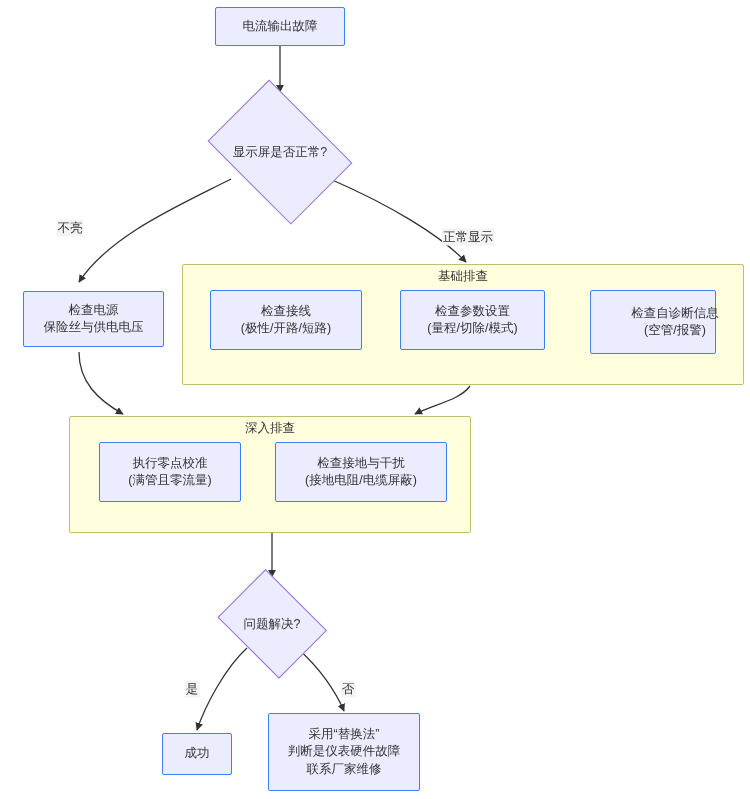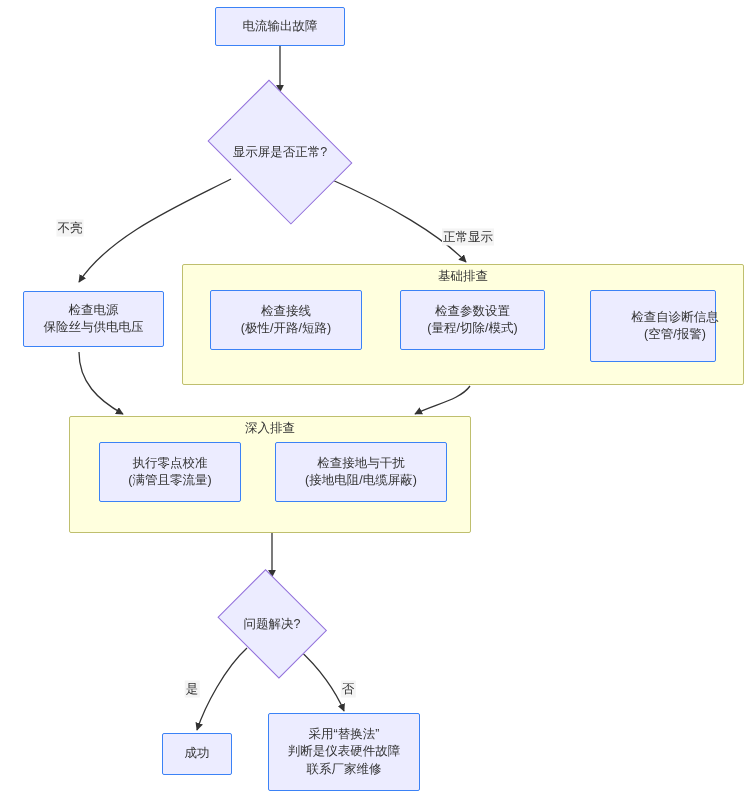--- a/index.html
+++ b/index.html
@@ -138,21 +138,21 @@
   <div class="node" style="left:210px; top:290px; width:152px; height:60px;">
     <span class="ln">检查接线</span>
     <span class="ln">(极性/开路/短路)</span>
   </div>
 
   <div class="node" style="left:400px; top:290px; width:145px; height:60px;">
     <span class="ln">检查参数设置</span>
     <span class="ln">(量程/切除/模式)</span>
   </div>
 
-  <div class="node" style="left:590px; top:290px; width:126px; height:72px;padding-left:44px;">
+  <div class="node" style="left:590px; top:290px; width:126px; height:64px;padding-left:44px;">
     <span class="ln">检查自诊断信息</span>
     <span class="ln">(空管/报警)</span>
   </div>
 
   <div class="node" style="left:275px; top:442px; width:172px; height:60px;">
     <span class="ln">检查接地与干扰</span>
     <span class="ln">(接地电阻/电缆屏蔽)</span>
   </div>
 
   <div class="node" style="left:99px; top:442px; width:142px; height:60px;">

